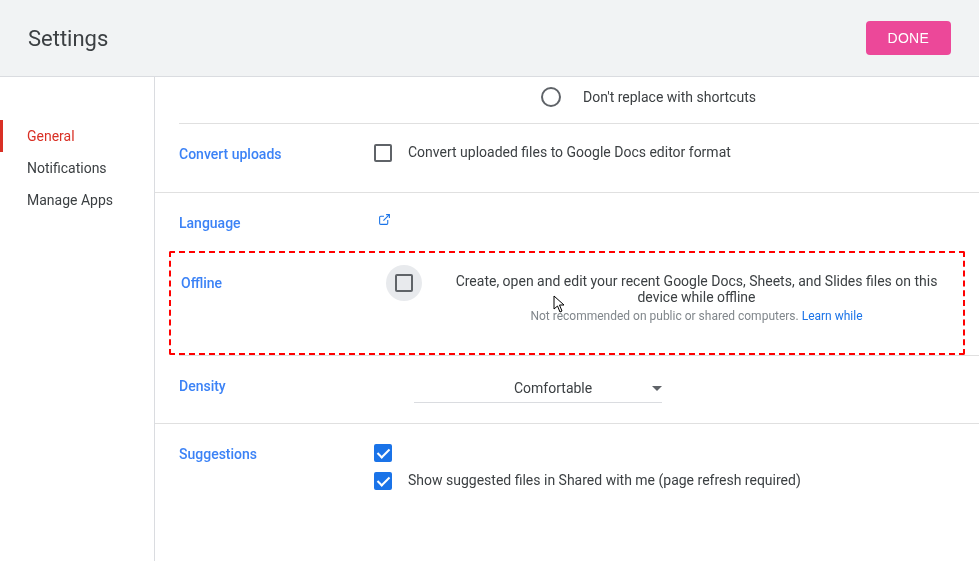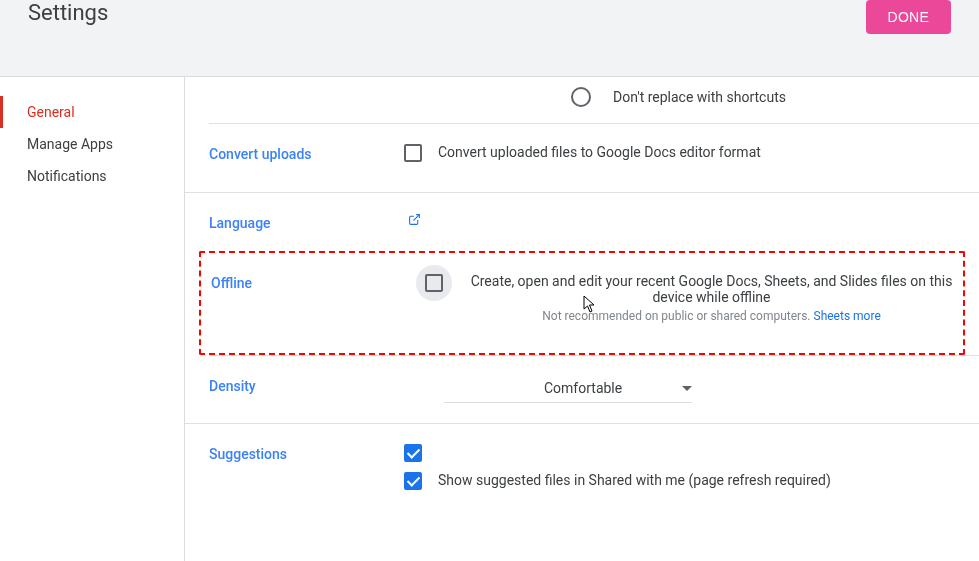--- a/index.html
+++ b/index.html
@@ -11,21 +11,21 @@
       width: 979px;
       height: 561px;
       overflow: hidden;
       position: relative;
     }
     .header {
       height: 77px;
       background: #f1f3f4;
       border-bottom: 1px solid #dadce0;
       display: flex;
-      align-items: flex-start;
+      align-items: center;
       justify-content: space-between;
       padding: 0 28px 0 28px;
     }
     .header-title {
       font-size: 22px;
       font-weight: 400;
       color: #3c4043;
     }
     .done-btn {
       background: #ec4899;
@@ -36,23 +36,23 @@
       font-size: 14px;
       font-weight: 500;
       cursor: pointer;
       letter-spacing: 0.25px;
     }
     .body {
       display: flex;
       height: calc(100% - 77px);
     }
     .sidebar {
-      width: 185px;
+      width: 155px;
       border-right: 1px solid #dadce0;
-      padding-top: 19px;
+      padding-top: 43px;
     }
     .sidebar-item {
       padding: 8px 24px;
       font-size: 14px;
       color: #3c4043;
       cursor: pointer;
       border-left: 3px solid transparent;
     }
     .sidebar-item.active {
       color: #d93025;
@@ -187,22 +187,22 @@
 <body>
 
 <div class="header">
   <div class="header-title">Settings</div>
   <button class="done-btn">DONE</button>
 </div>
 
 <div class="body">
   <div class="sidebar">
     <div class="sidebar-item active">General</div>
+    <div class="sidebar-item">Notifications</div>
     <div class="sidebar-item">Manage Apps</div>
-    <div class="sidebar-item">Notifications</div>
   </div>
 
   <div class="content">
 
     <div class="top-radio-row">
       <div class="radio-outer"></div>
       <div>Don't replace with shortcuts</div>
     </div>
 
     <div class="row">
@@ -232,21 +232,21 @@
       <div class="row">
         <div class="row-label">Offline</div>
         <div class="row-content" style="display:flex;gap:14px;align-items:flex-start;text-align:center;">
           <div class="offline-check-container">
             <div class="checkbox"></div>
           </div>
           <div>
             <div class="check-label">Create, open and edit your recent Google Docs, Sheets, and Slides files on this device while offline</div>
             <div class="check-sub">
               <span>Not recommended on public or shared computers.</span>
-              <a class="link">Sheets more</a>
+              <a class="link">Learn while</a>
             </div>
           </div>
         </div>
       </div>
       <svg class="cursor-icon" width="16" height="18" viewBox="0 0 16 18">
         <path d="M1 1 L1 14 L4.5 11 L7 17 L9 16 L6.5 10 L11 10 Z" fill="#fff" stroke="#000" stroke-width="1"></path>
       </svg>
     </div>
 
     <div class="divider"></div>

